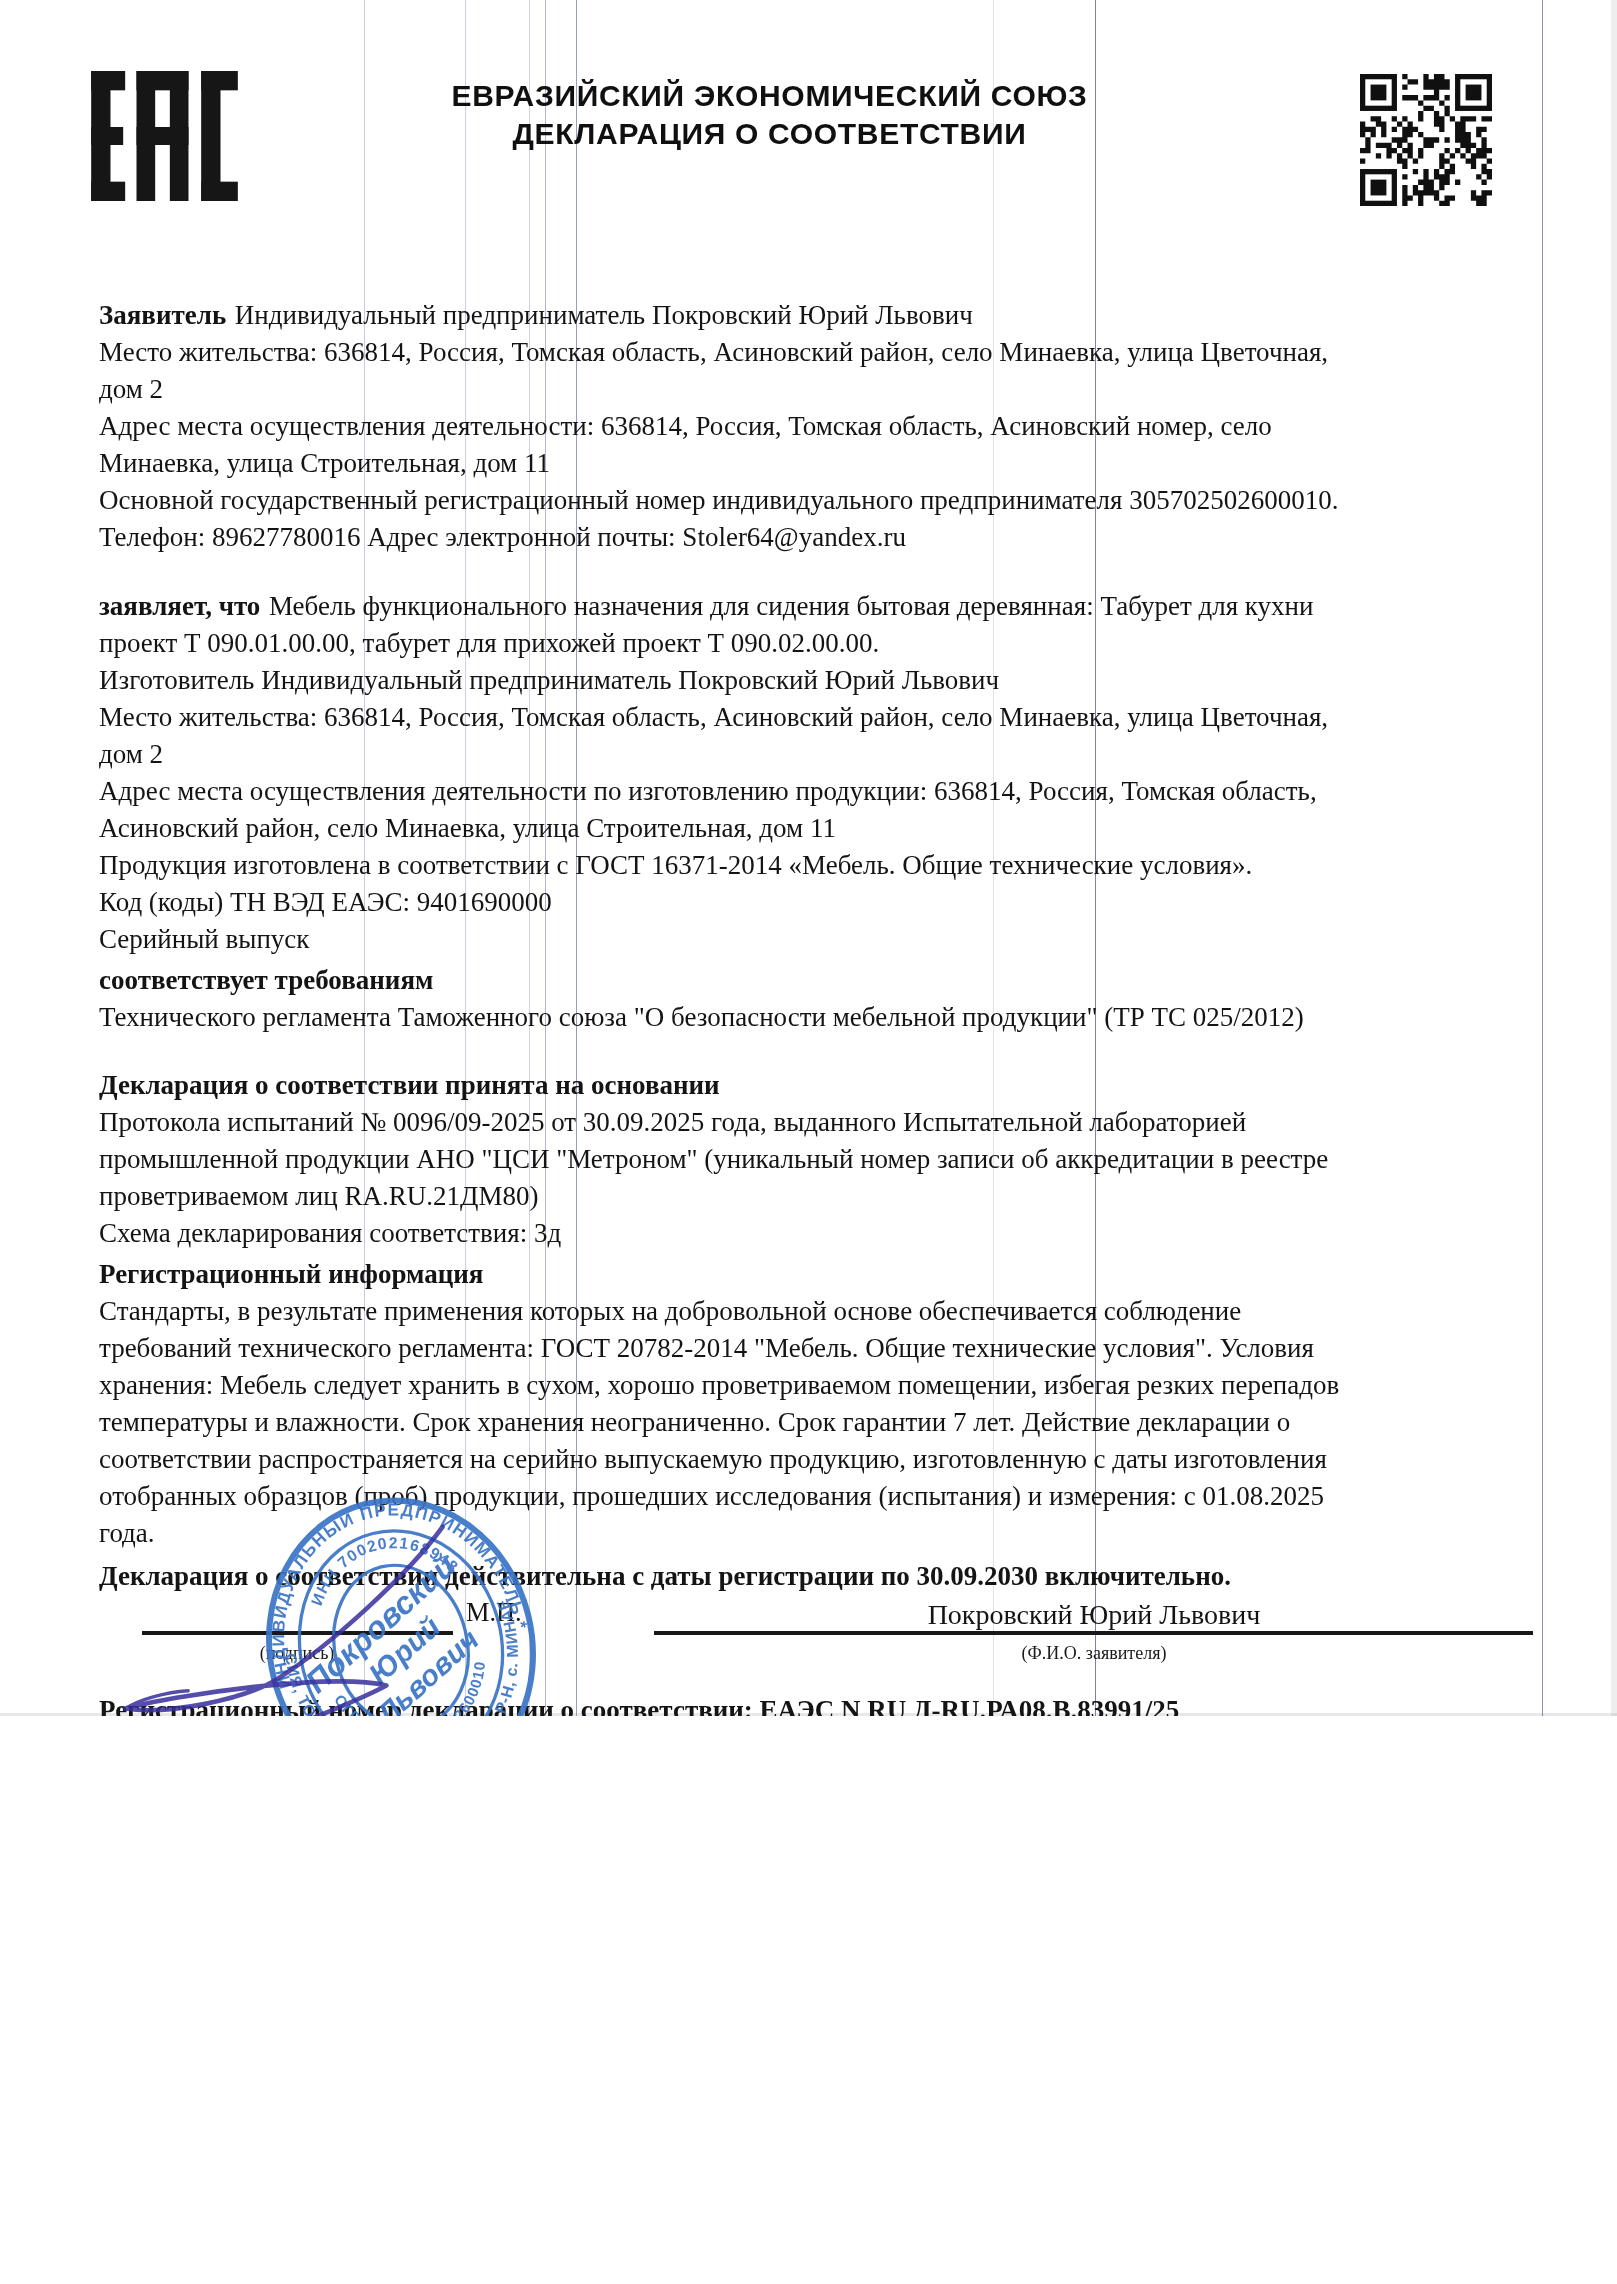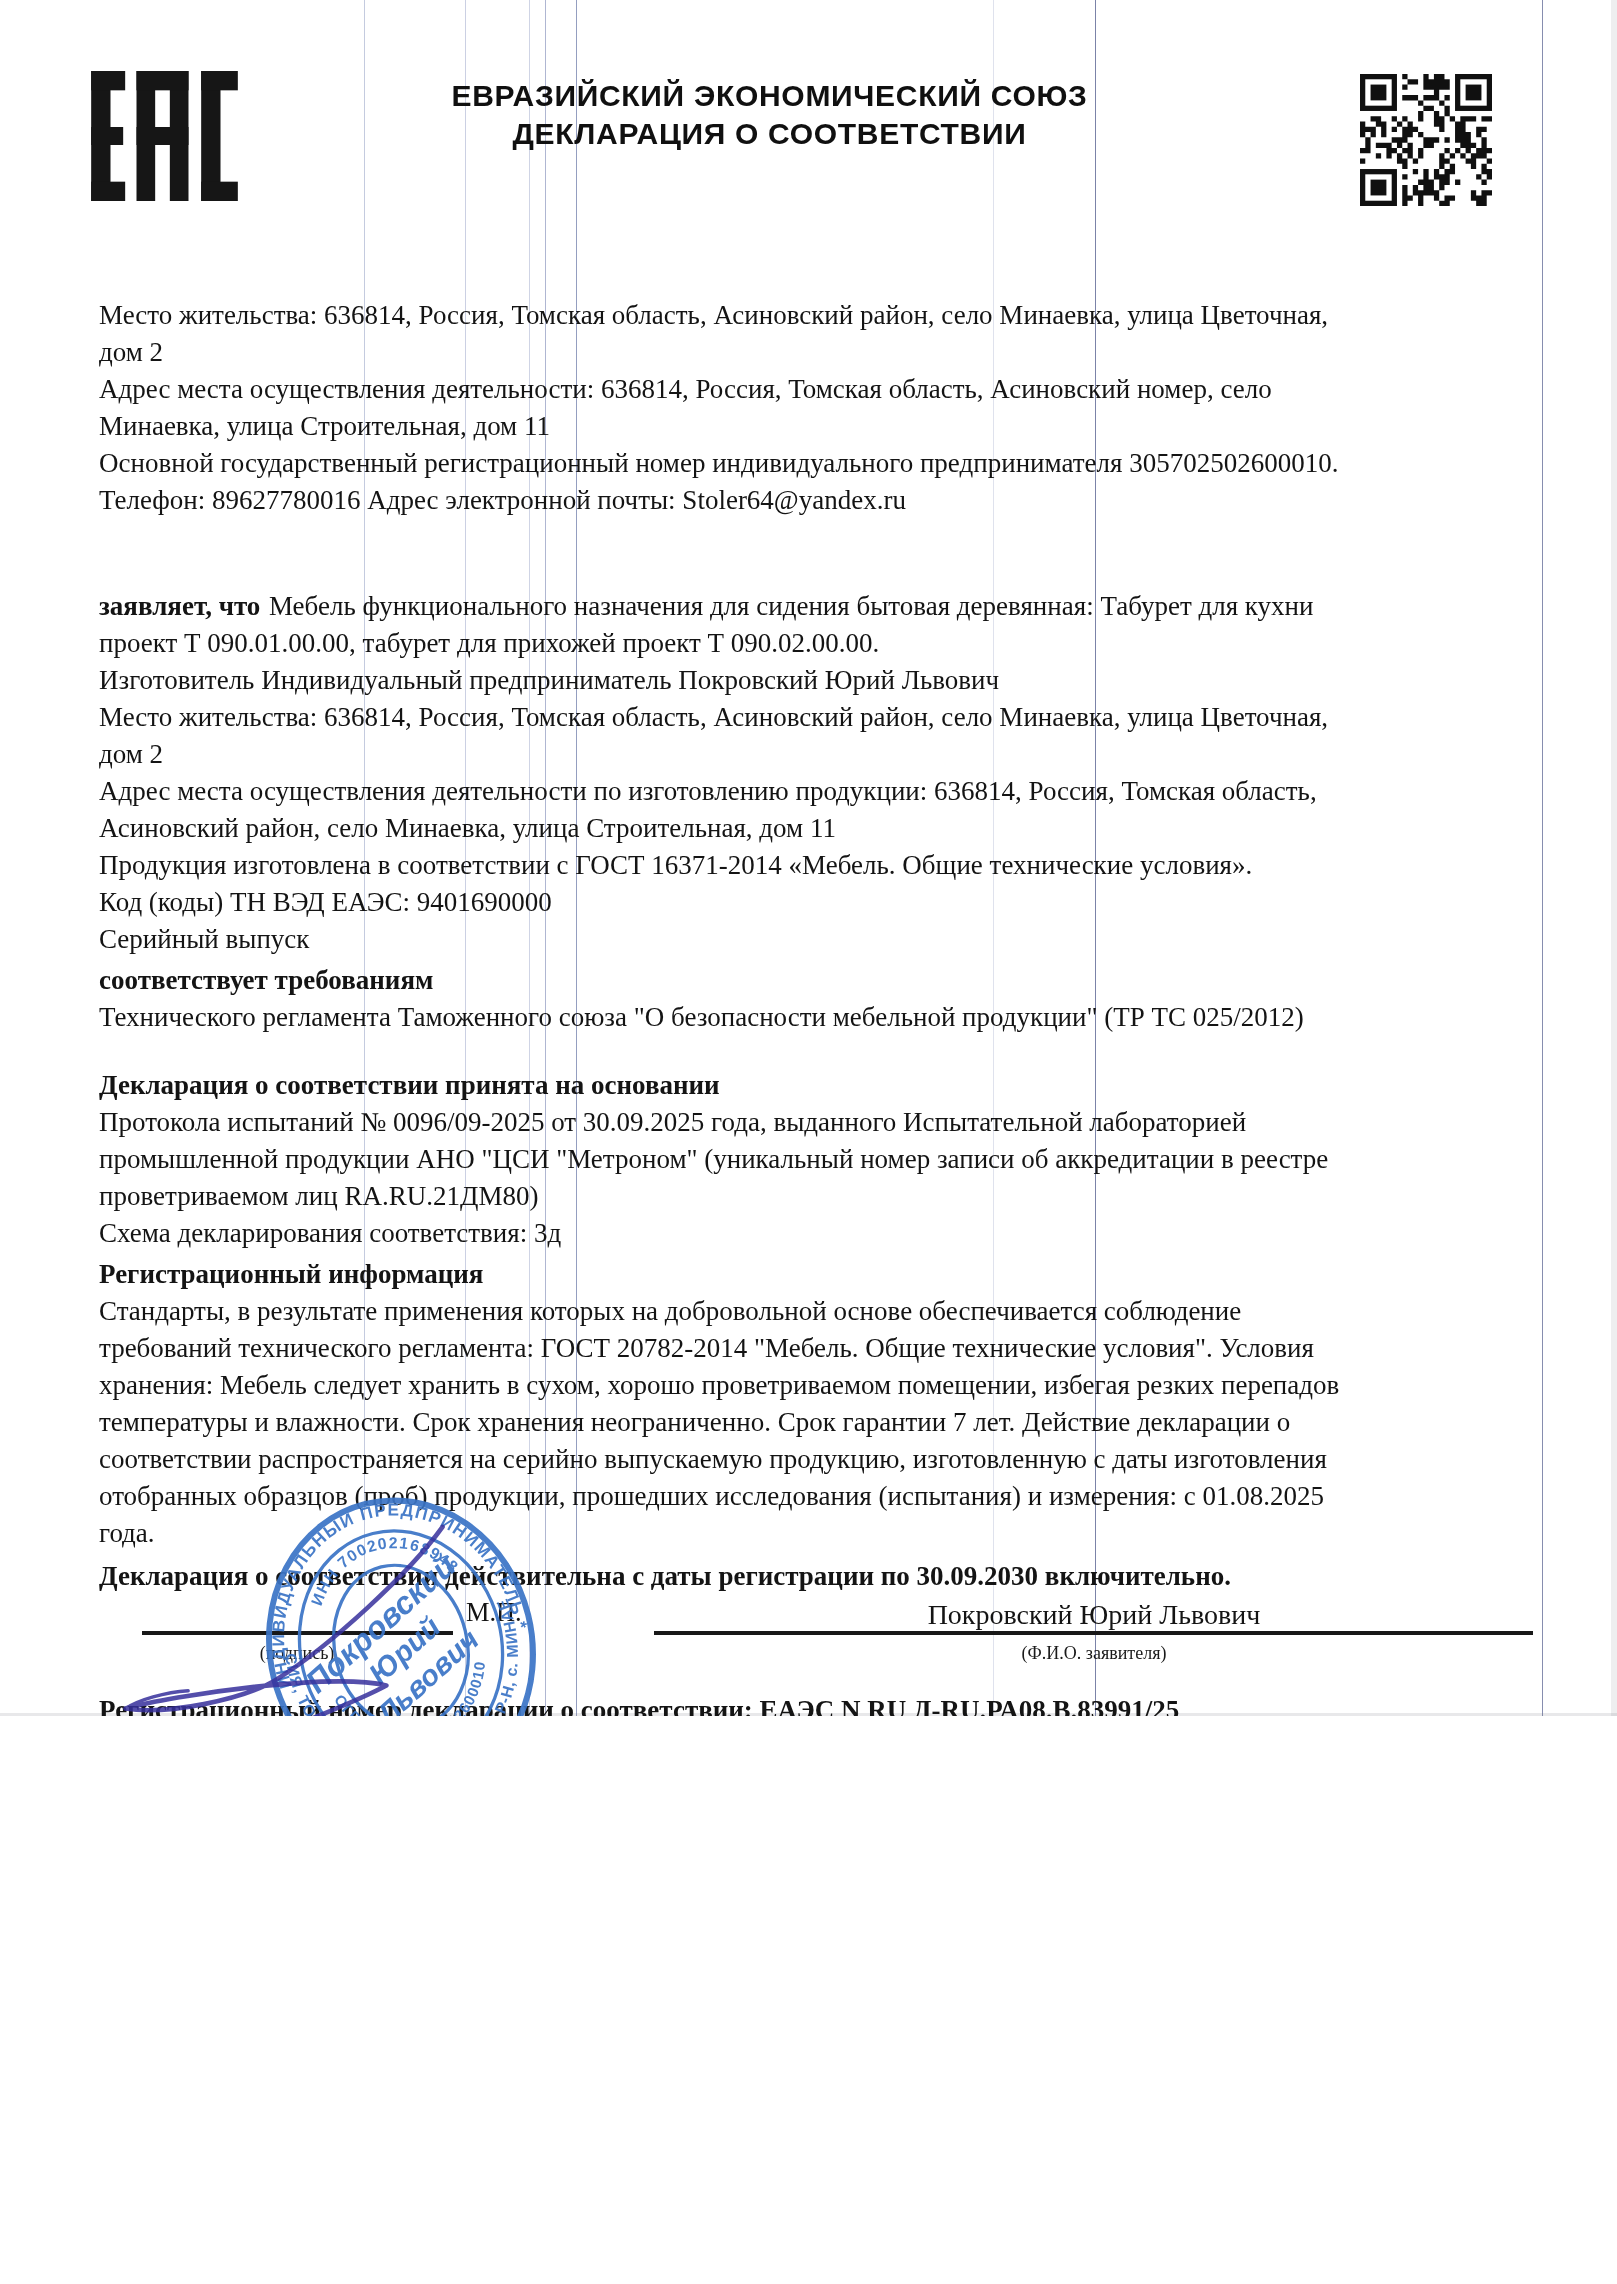--- a/index.html
+++ b/index.html
@@ -91,20 +91,21 @@
       <g transform="translate(0,144)">
         <rect x="0" y="0" width="56" height="56"></rect>
           <rect x="8" y="8" width="40" height="40" fill="#fff"></rect>
           <rect x="16" y="16" width="24" height="24"></rect>
       </g>
       <path id="qr-modules" d="M64,0h8v8h-8zM96,0h8v8h-8zM112,0h8v8h-8zM120,0h8v8h-8zM72,8h8v8h-8zM80,8h8v8h-8zM96,8h8v8h-8zM104,8h8v8h-8zM112,8h8v8h-8zM120,8h8v8h-8zM128,8h8v8h-8zM64,16h8v8h-8zM96,16h8v8h-8zM104,16h8v8h-8zM112,16h8v8h-8zM120,16h8v8h-8zM128,16h8v8h-8zM112,24h8v8h-8zM64,32h8v8h-8zM72,32h8v8h-8zM80,32h8v8h-8zM96,32h8v8h-8zM104,32h8v8h-8zM112,32h8v8h-8zM128,32h8v8h-8zM88,40h8v8h-8zM120,40h8v8h-8zM96,48h8v8h-8zM104,48h8v8h-8zM128,48h8v8h-8zM88,56h8v8h-8zM112,56h8v8h-8zM128,56h8v8h-8zM16,64h8v8h-8zM24,64h8v8h-8zM48,64h8v8h-8zM64,64h8v8h-8zM88,64h8v8h-8zM112,64h8v8h-8zM120,64h8v8h-8zM136,64h8v8h-8zM152,64h8v8h-8zM160,64h8v8h-8zM168,64h8v8h-8zM184,64h8v8h-8zM192,64h8v8h-8zM0,72h8v8h-8zM24,72h8v8h-8zM32,72h8v8h-8zM56,72h8v8h-8zM72,72h8v8h-8zM112,72h8v8h-8zM120,72h8v8h-8zM144,72h8v8h-8zM152,72h8v8h-8zM0,80h8v8h-8zM8,80h8v8h-8zM16,80h8v8h-8zM32,80h8v8h-8zM48,80h8v8h-8zM64,80h8v8h-8zM72,80h8v8h-8zM80,80h8v8h-8zM120,80h8v8h-8zM144,80h8v8h-8zM152,80h8v8h-8zM176,80h8v8h-8zM184,80h8v8h-8zM0,88h8v8h-8zM16,88h8v8h-8zM32,88h8v8h-8zM64,88h8v8h-8zM72,88h8v8h-8zM88,88h8v8h-8zM144,88h8v8h-8zM152,88h8v8h-8zM160,88h8v8h-8zM176,88h8v8h-8zM8,96h8v8h-8zM48,96h8v8h-8zM56,96h8v8h-8zM64,96h8v8h-8zM96,96h8v8h-8zM104,96h8v8h-8zM112,96h8v8h-8zM128,96h8v8h-8zM144,96h8v8h-8zM152,96h8v8h-8zM160,96h8v8h-8zM184,96h8v8h-8zM8,104h8v8h-8zM24,104h8v8h-8zM32,104h8v8h-8zM40,104h8v8h-8zM56,104h8v8h-8zM72,104h8v8h-8zM96,104h8v8h-8zM104,104h8v8h-8zM152,104h8v8h-8zM160,104h8v8h-8zM168,104h8v8h-8zM184,104h8v8h-8zM0,112h8v8h-8zM8,112h8v8h-8zM40,112h8v8h-8zM48,112h8v8h-8zM64,112h8v8h-8zM72,112h8v8h-8zM88,112h8v8h-8zM128,112h8v8h-8zM144,112h8v8h-8zM160,112h8v8h-8zM176,112h8v8h-8zM184,112h8v8h-8zM192,112h8v8h-8zM24,120h8v8h-8zM40,120h8v8h-8zM56,120h8v8h-8zM72,120h8v8h-8zM88,120h8v8h-8zM120,120h8v8h-8zM136,120h8v8h-8zM152,120h8v8h-8zM168,120h8v8h-8zM176,120h8v8h-8zM184,120h8v8h-8zM0,128h8v8h-8zM56,128h8v8h-8zM64,128h8v8h-8zM80,128h8v8h-8zM120,128h8v8h-8zM128,128h8v8h-8zM160,128h8v8h-8zM168,128h8v8h-8zM192,128h8v8h-8zM64,136h8v8h-8zM120,136h8v8h-8zM136,136h8v8h-8zM168,136h8v8h-8zM184,136h8v8h-8zM80,144h8v8h-8zM96,144h8v8h-8zM112,144h8v8h-8zM128,144h8v8h-8zM136,144h8v8h-8zM184,144h8v8h-8zM192,144h8v8h-8zM64,152h8v8h-8zM96,152h8v8h-8zM112,152h8v8h-8zM120,152h8v8h-8zM128,152h8v8h-8zM176,152h8v8h-8zM192,152h8v8h-8zM88,160h8v8h-8zM96,160h8v8h-8zM104,160h8v8h-8zM120,160h8v8h-8zM128,160h8v8h-8zM144,160h8v8h-8zM184,160h8v8h-8zM64,168h8v8h-8zM80,168h8v8h-8zM96,168h8v8h-8zM104,168h8v8h-8zM120,168h8v8h-8zM64,176h8v8h-8zM80,176h8v8h-8zM88,176h8v8h-8zM96,176h8v8h-8zM104,176h8v8h-8zM112,176h8v8h-8zM168,176h8v8h-8zM184,176h8v8h-8zM192,176h8v8h-8zM64,184h8v8h-8zM72,184h8v8h-8zM88,184h8v8h-8zM112,184h8v8h-8zM128,184h8v8h-8zM136,184h8v8h-8zM168,184h8v8h-8zM176,184h8v8h-8zM184,184h8v8h-8zM64,192h8v8h-8zM88,192h8v8h-8zM120,192h8v8h-8zM128,192h8v8h-8zM176,192h8v8h-8zM184,192h8v8h-8z"></path>
     </g>
   </svg>
 
   <div class="block" style="top:297px">
+    <div class="tl"><span class="b">Заявитель</span><span class="sp">Индивидуальный предприниматель Покровский Юрий Львович</span></div>
     <div class="tl">Место жительства: 636814, Россия, Томская область, Асиновский район, село Минаевка, улица Цветочная,</div>
     <div class="tl">дом 2</div>
     <div class="tl">Адрес места осуществления деятельности: 636814, Россия, Томская область, Асиновский номер, село</div>
     <div class="tl">Минаевка, улица Строительная, дом 11</div>
     <div class="tl">Основной государственный регистрационный номер индивидуального предпринимателя 305702502600010.</div>
     <div class="tl">Телефон: 89627780016 Адрес электронной почты: Stoler64@yandex.ru</div>
   </div>
 
   <div class="block" style="top:588px">
     <div class="tl"><span class="b">заявляет, что</span><span class="sp">Мебель функционального назначения для сидения бытовая деревянная: Табурет для кухни</span></div>

